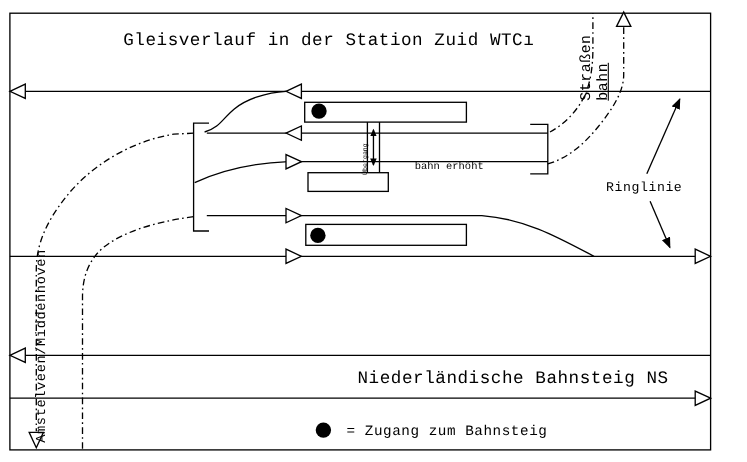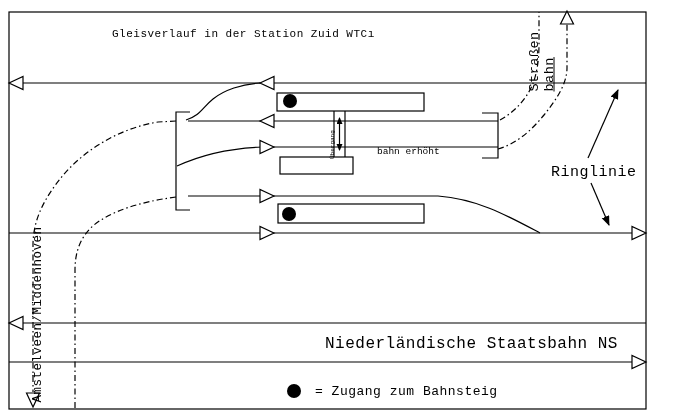--- a/index.html
+++ b/index.html
@@ -17,23 +17,23 @@
     stroke-linecap:butt;stroke-linejoin:miter;
   }
   svg .fillw{fill:#ffffff;}
   svg .fillb{fill:#000000;stroke:none;}
   svg .dd{stroke-dasharray:6 3 1.5 3;}
   .t{
     position:absolute;white-space:nowrap;line-height:1;
     font-family:"Liberation Mono","DejaVu Sans Mono",monospace;
     color:#000;letter-spacing:0.5px;
   }
-  .title{font-size:11px;}
+  .title{font-size:16px;}
   .ns{font-size:16px;}
-  .ring{font-size:15px;}
+  .ring{font-size:12px;}
   .legend{font-size:13px;}
   .note{font-size:9.5px;letter-spacing:0;}
   .vtext{transform-origin:0 100%;transform:rotate(-90deg);}
   .tram{font-size:13.5px;}
   .tram-under{text-decoration:underline;}
   .amst{font-size:12.5px;}
   .cross{font-size:6px;letter-spacing:0;}
 </style>
 </head>
 <body>
@@ -104,17 +104,17 @@
   <div class="t vtext tram tram-under" style="left:556px;top:78px;">bahn</div>
 
   <div class="t note" style="left:377px;top:147px;">bahn erhöht</div>
 
   <div class="t vtext cross" style="left:336px;top:153px;">Übergang</div>
 
   <div class="t ring" style="left:551px;top:165px;">Ringlinie</div>
 
   <div class="t vtext amst" style="left:44px;top:390px;">Amstelveen/Middenhoven</div>
 
-  <div class="t ns" style="left:325px;top:336px;">Niederländische Staatsbahn NS</div>
+  <div class="t ns" style="left:325px;top:336px;">Niederländische Bahnsteig NS</div>
 
   <div class="t legend" style="left:315px;top:385px;">= Zugang zum Bahnsteig</div>
 
 </div>
 
 </body></html>

